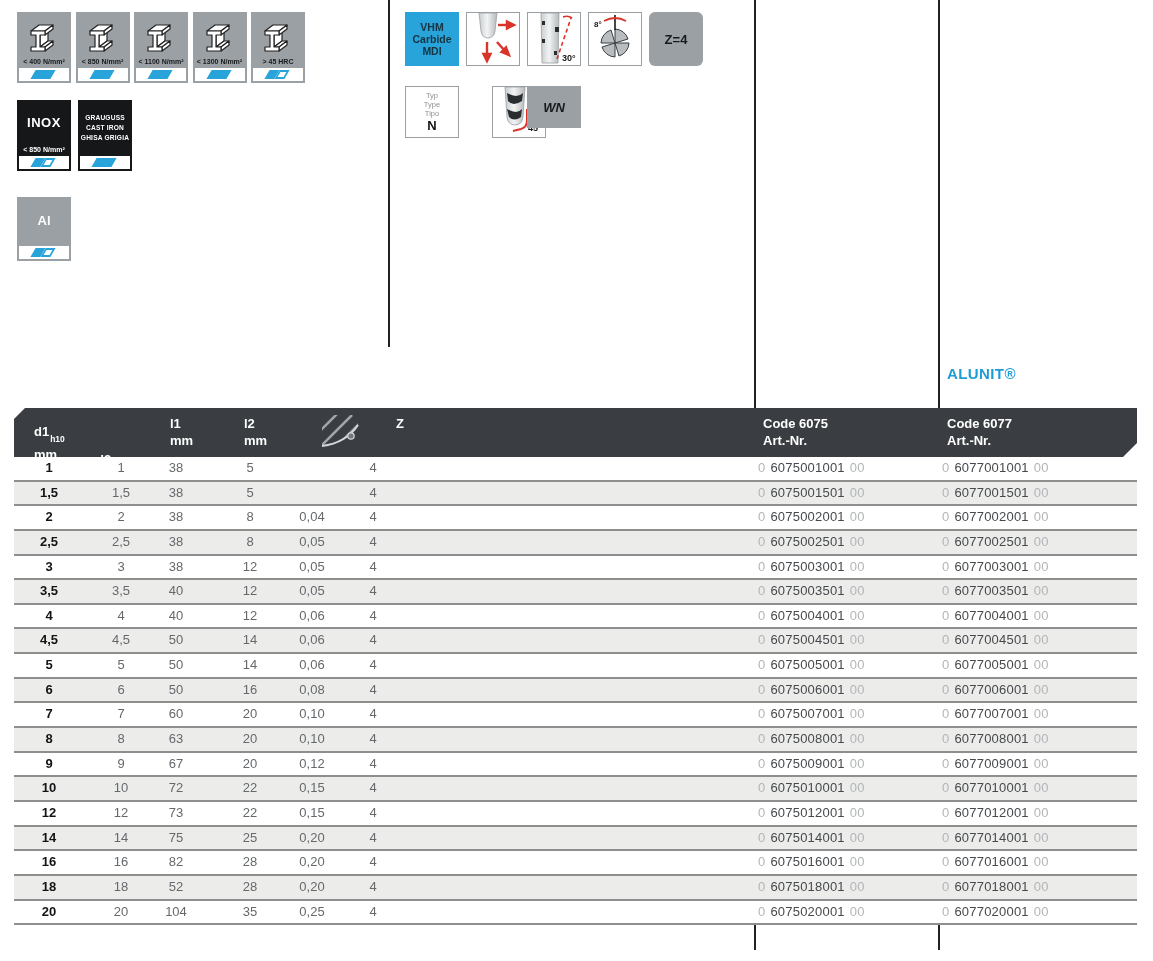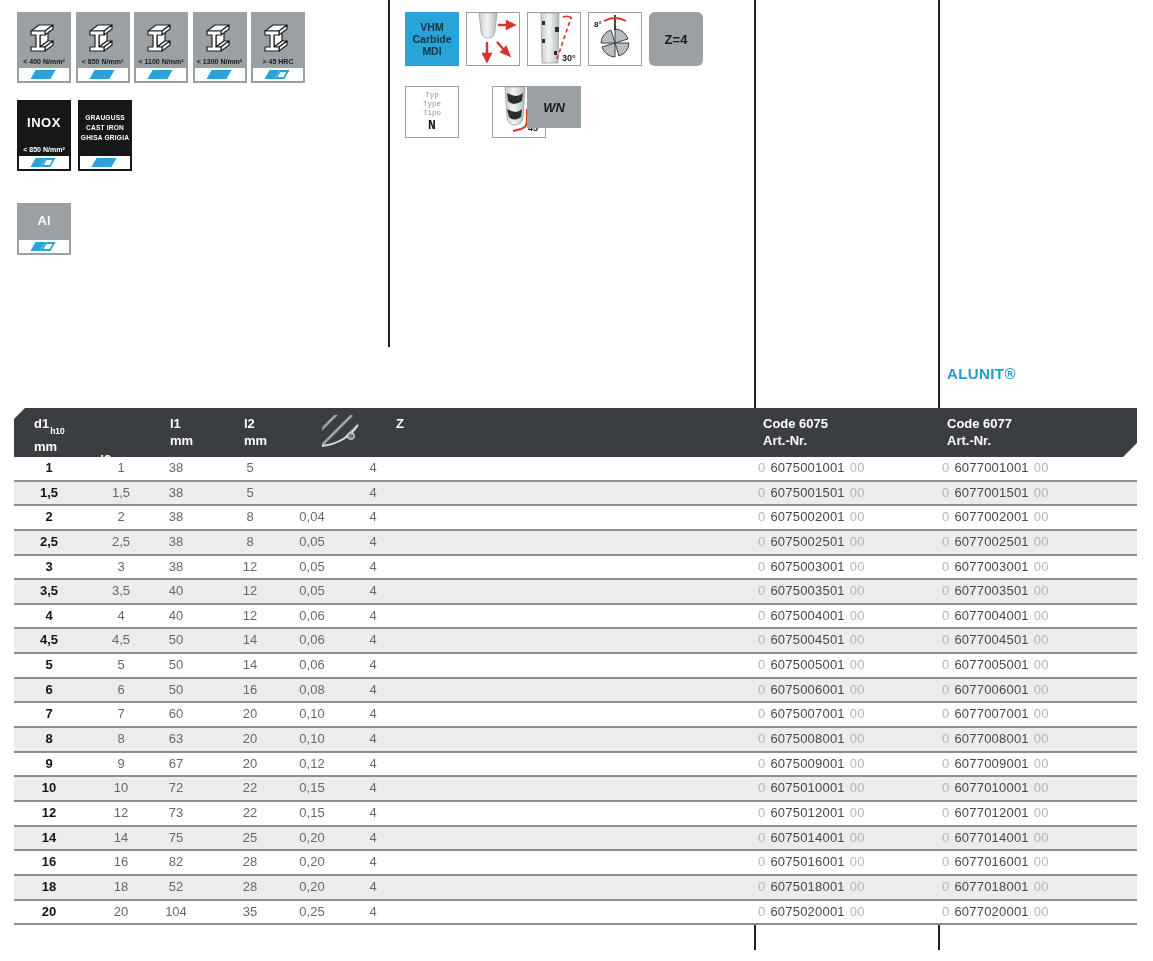--- a/index.html
+++ b/index.html
@@ -12,21 +12,21 @@
   
   .steel-row{position:absolute;left:17px;top:12px;display:flex;gap:4.5px;}
   .mat{width:54px;height:71px;background:#9aa0a4;display:flex;flex-direction:column;box-sizing:border-box;}
   .mat .art{height:46px;display:flex;align-items:flex-end;justify-content:center;}
   .mat .lbl{font-size:7px;font-weight:bold;color:#17191b;text-align:center;line-height:9px;letter-spacing:0;}
   .mat .band{height:13px;margin:2px;background:#fff;display:flex;align-items:center;justify-content:center;}
   .mat.dark{background:#161718;}
   .mat.dark .title{color:#fff;font-weight:bold;font-size:13px;text-align:center;letter-spacing:.5px;}
   .mat.dark .lbl{color:#fff;}
   .mat .title-area{flex:1;display:flex;flex-direction:column;align-items:center;justify-content:center;gap:2px;}
-  .mat.gray-al{position:absolute;left:17px;top:203px;height:52px;}
+  .mat.gray-al{position:absolute;left:17px;top:197px;height:64px;}
   .mat.gray-al .title{color:#fdfdfd;font-weight:bold;font-size:13px;}
   .mat .lines{flex:1;display:flex;flex-direction:column;align-items:center;justify-content:center;gap:3px;}
   .mat .lines div{color:#fff;font-weight:bold;font-size:6.6px;letter-spacing:.2px;}
   #inox-box{position:absolute;left:17px;top:100px;}
   #castiron-box{position:absolute;left:78px;top:100px;}
 
   
   .chip{width:36px;height:11px;position:relative;}
   .chip .p{position:absolute;top:1px;height:9px;transform:skewX(-30deg);}
   .chip .p1{left:7px;width:20px;background:#29a4da;}
@@ -35,21 +35,21 @@
   .chip.half .p2{display:block;left:17px;width:10px;background:#fff;border:2px solid #29a4da;
                  box-sizing:border-box;height:9px;}
 
   
   .fbox{position:absolute;width:54px;height:54px;box-sizing:border-box;}
   .fbox.white{background:#fff;border:1.5px solid #9aa0a4;}
   .fbox.grayb{background:#9aa0a4;display:flex;align-items:center;justify-content:center;
               font-weight:bold;font-size:13px;color:#17191b;}
   .fbox.blueb{background:#29a4da;display:flex;flex-direction:column;align-items:center;justify-content:center;
               font-weight:bold;font-size:10.5px;color:#16333f;line-height:12px;}
-  .typ-lines{display:flex;flex-direction:column;align-items:center;justify-content:center;height:100%;gap:0;font-family:Liberation Mono, monospace;}
+  .typ-lines{display:flex;flex-direction:column;align-items:center;justify-content:center;height:100%;gap:0;}
   .typ-lines .g{color:#8e9296;font-size:7.5px;line-height:9px;}
   .typ-lines .n{color:#101214;font-weight:bold;font-size:13px;line-height:15px;}
 
   
   .brand{position:absolute;left:947px;top:365px;color:#1e9cd8;font-weight:bold;font-size:15px;letter-spacing:.4px;}
 
   
   .ctable{position:absolute;left:14px;top:408px;width:1123px;}
   .thead{position:relative;height:49px;background:#3a3d41;color:#fff;
          clip-path:polygon(11px 0,100% 0,100% calc(100% - 14px),calc(100% - 14px) 100%,0 100%,0 11px);}
@@ -298,21 +298,21 @@
   </div>
 
   <div class="fbox grayb" style="left:527px;top:86px;height:42px;font-style:italic;">
     <span>WN</span>
   </div>
 
   <div class="brand">ALUNIT®</div>
 
   <div class="ctable">
     <div class="thead">
-      <div class="hcell" style="left:20px;">
+      <div class="hcell" style="left:20px;margin-top:8px;">
         <div><span>d1</span><sub class="sz">h10</sub></div>
         <div>mm</div>
       </div>
       <div class="hcell" style="left:82px;margin-top:36px;">
         <div><span>d2</span><sub class="sz">h6</sub></div>
         <div>mm</div>
       </div>
       <div class="hcell" style="left:156px;">
         <div>l1</div>
         <div>mm</div>

